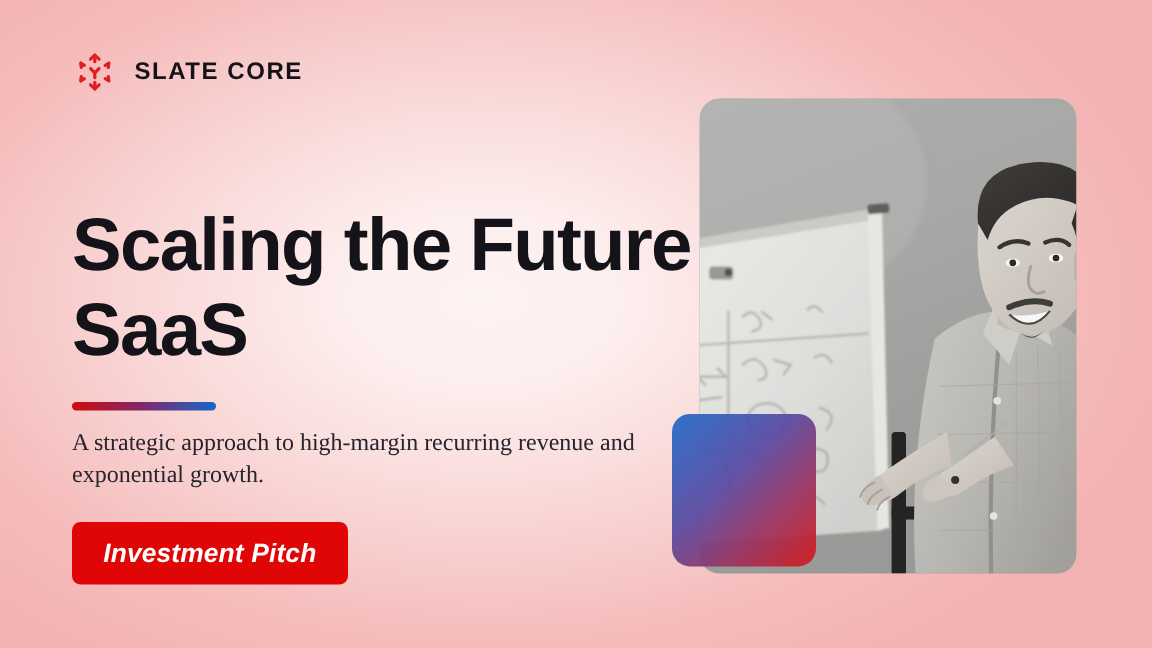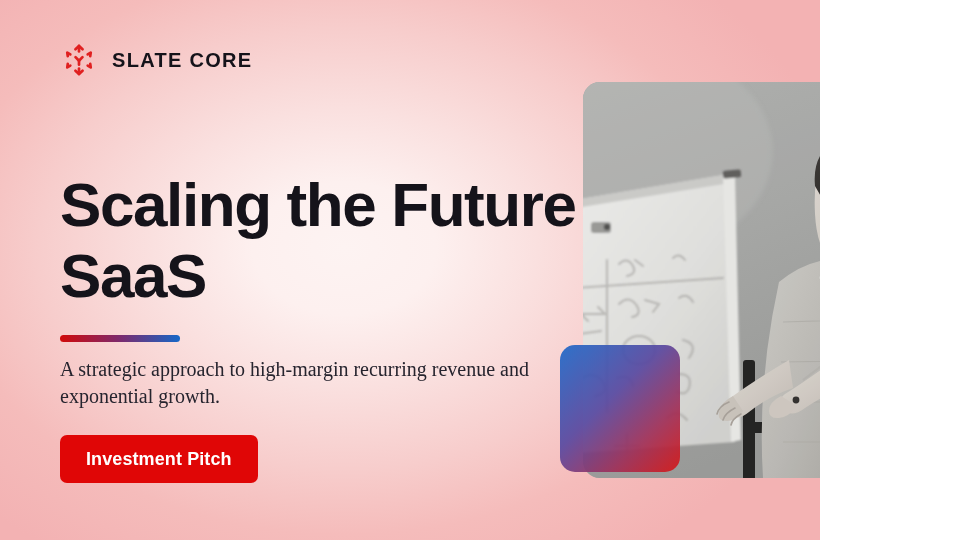--- a/index.html
+++ b/index.html
@@ -8,21 +8,21 @@
   }
   body {
     width: 960px;
     height: 540px;
     overflow: hidden;
     font-family: "Liberation Sans", sans-serif;
   }
 
   #slide {
     position: relative;
-    width: 820px;
+    width: 960px;
     height: 540px;
     overflow: hidden;
     background:
       radial-gradient(ellipse 62% 68% at 42% 46%,
         #fdf3f2 0%,
         #fdf0ef 18%,
         #fae0df 38%,
         #f7cdcc 60%,
         #f5bcbb 78%,
         #f3b2b3 100%);
@@ -92,25 +92,26 @@
 
   #cta {
     display: inline-block;
     margin-top: 25px;
     padding: 15px 26px;
     border: none;
     border-radius: 7px;
     background: #e00606;
     color: #ffffff;
     font-family: "Liberation Sans", sans-serif;
-    font-size: 18px;
+    font-size: 22px;
     font-weight: bold;
     letter-spacing: 0.1px;
     cursor: pointer;
     line-height: 1;
+    font-style: italic;
   }
 
   
   #photo-card {
     position: absolute;
     left: 583px;
     top: 82px;
     width: 314px;
     height: 396px;
     border-radius: 17px;

